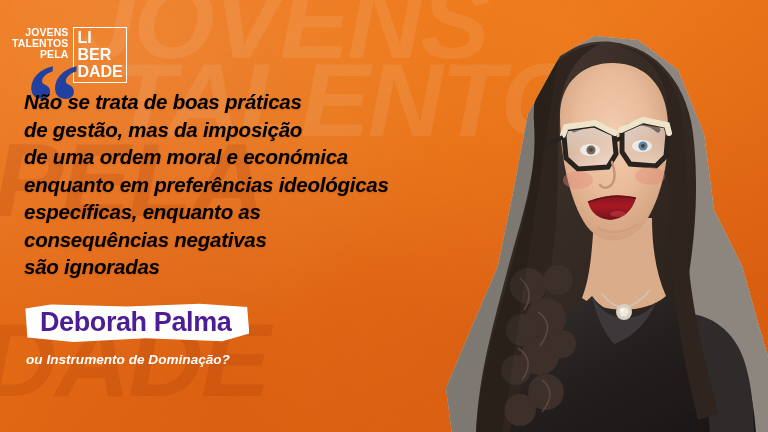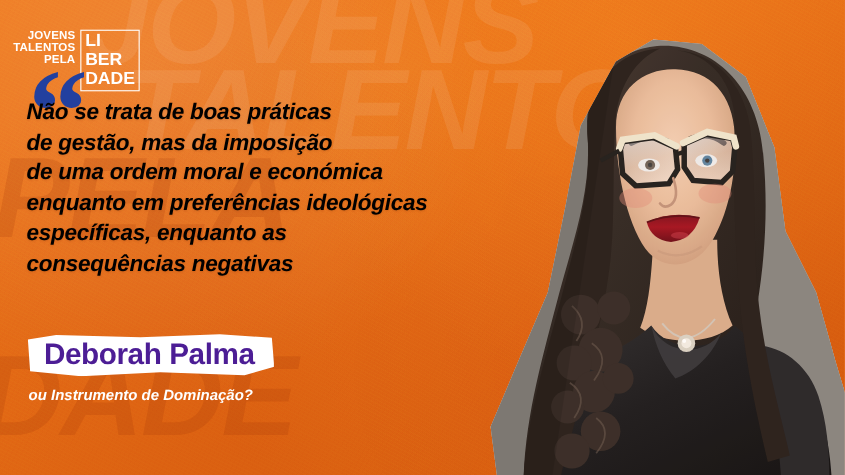--- a/index.html
+++ b/index.html
@@ -168,20 +168,21 @@
 
   <div class="quote-mark">“</div>
 
   <div class="quote">
     <span class="ln">Não se trata de boas práticas</span>
     <span class="ln">de gestão, mas da imposição</span>
     <span class="ln">de uma ordem moral e económica</span>
     <span class="ln">enquanto em preferências ideológicas</span>
     <span class="ln">específicas, enquanto as</span>
     <span class="ln">consequências negativas</span>
+    <span class="ln">são ignoradas</span>
   </div>
 
   <div class="badge-wrap">
     <div class="badge">
       <div class="badge-text">Deborah Palma</div>
     </div>
   </div>
 
   <div class="attrib">
     <div class="title">ou Instrumento de Dominação?</div>

